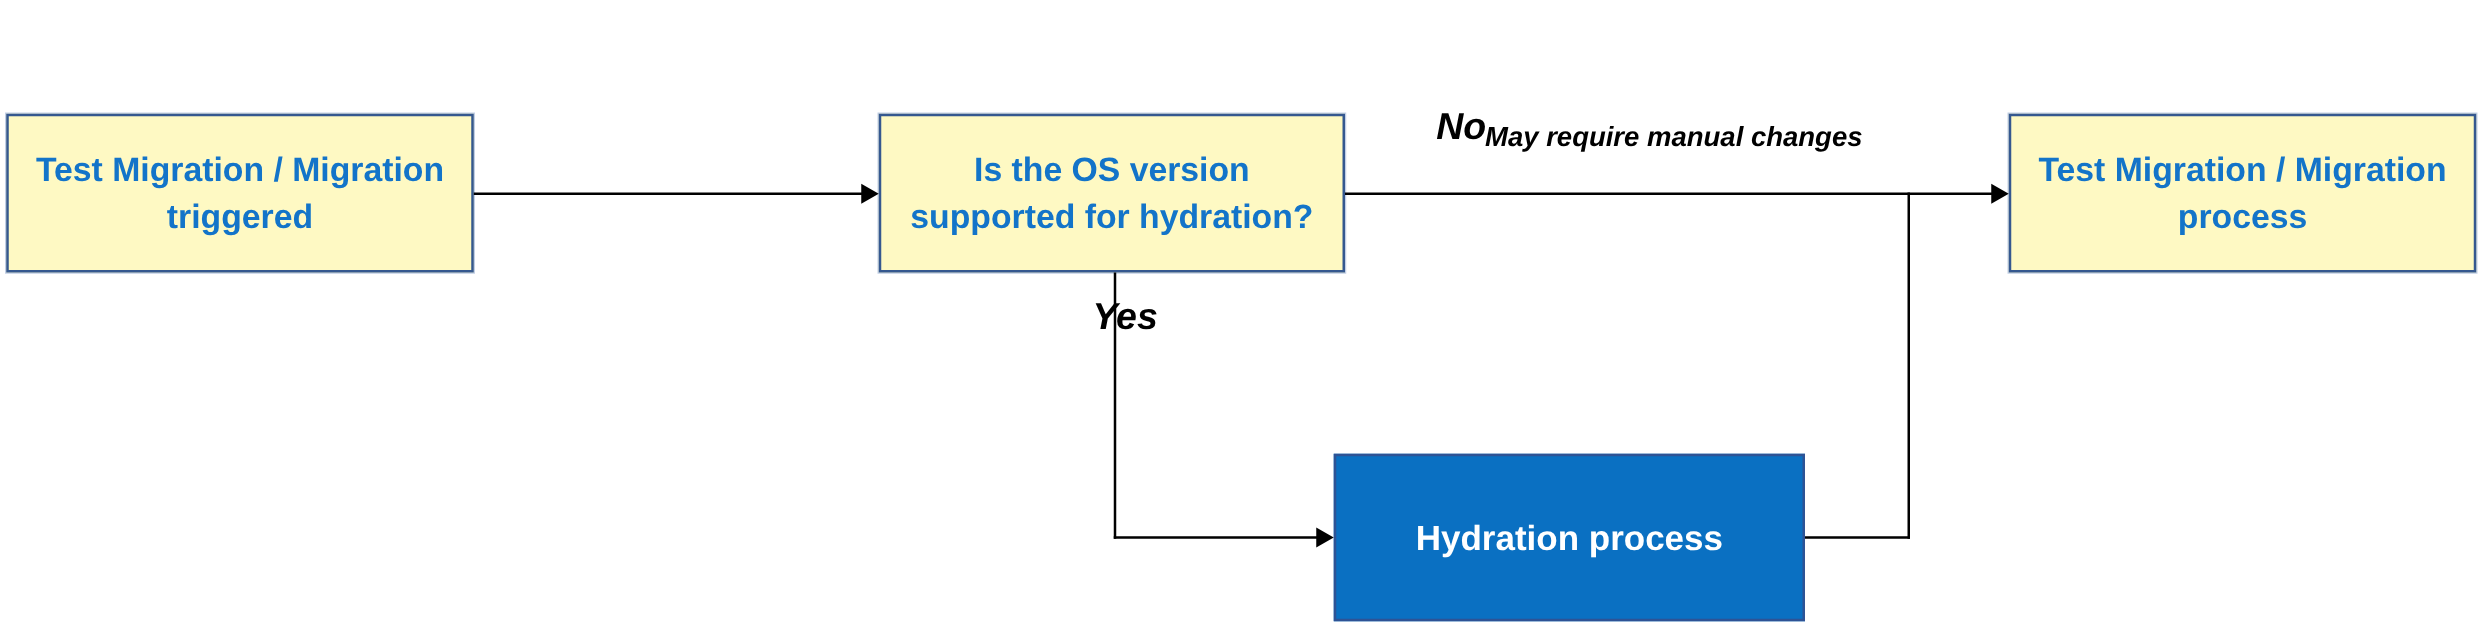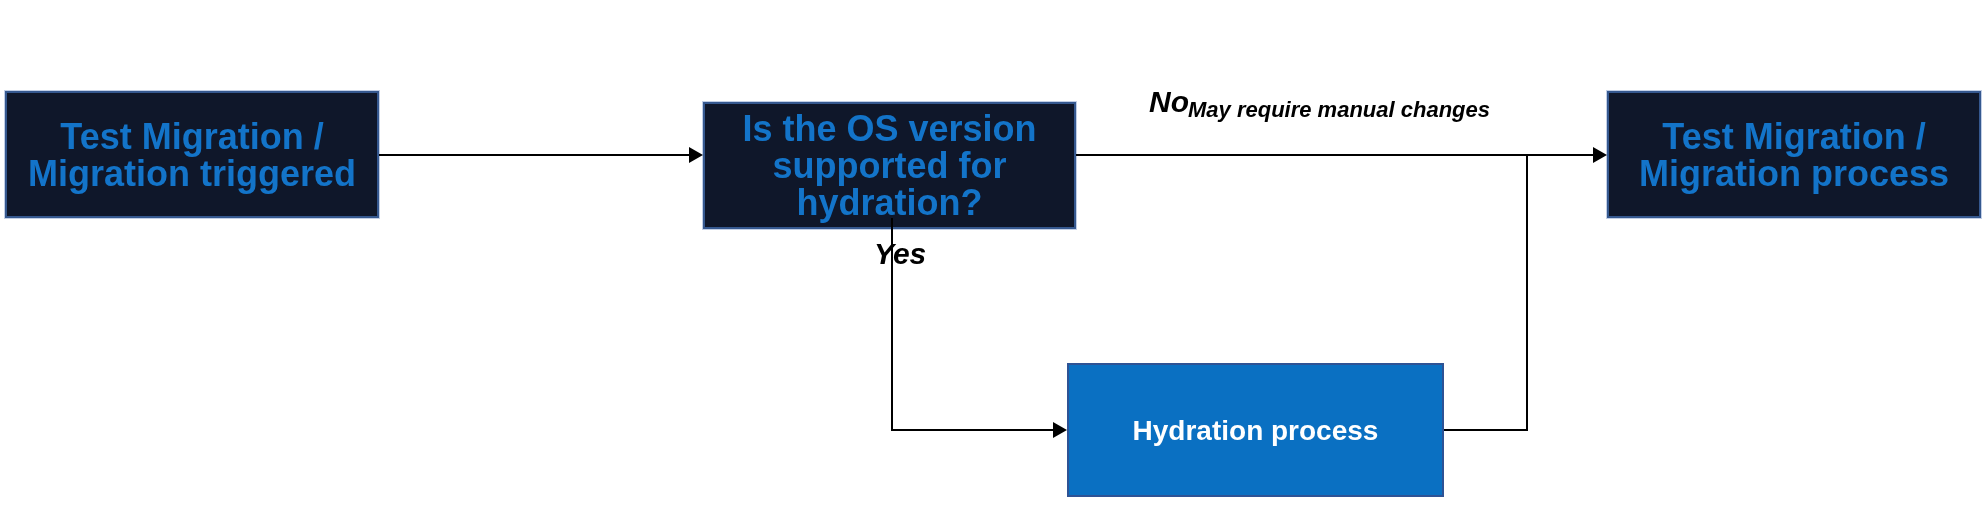--- a/index.html
+++ b/index.html
@@ -18,23 +18,23 @@
   
   .node {
     position: absolute;
     box-sizing: border-box;
     display: flex;
     align-items: center;
     justify-content: center;
     text-align: center;
     border: 2px solid #35588f;
     box-shadow: 0 0 0 1px #c2cfe6;
-    background: #0f172a;
+    background: #fef9c3;
     color: #1374c9;
-    font-size: 36px;
+    font-size: 27px;
     font-weight: bold;
     line-height: 37px;
     padding: 6px 14px;
   }
   .node.filled {
     background: #0a70c2;
     border: 2px solid #2e5395;
     box-shadow: none;
     color: #ffffff;
     font-size: 28px;
@@ -68,21 +68,21 @@
 </style>
 </head>
 <body>
 
 <div class="canvas">
 
   <div class="node" style="left:5px; top:91px; width:374px; height:127px;">
     <span>Test Migration / Migration triggered</span>
   </div>
 
-  <div class="node" style="left:703px; top:102px; width:373px; height:127px;">
+  <div class="node" style="left:703px; top:91px; width:373px; height:127px;">
     <span>Is the OS version supported for hydration?</span>
   </div>
 
   <div class="node" style="left:1607px; top:91px; width:374px; height:127px;">
     <span>Test Migration / Migration process</span>
   </div>
 
   <div class="node filled" style="left:1067px; top:363px; width:377px; height:134px;">
     <span>Hydration process</span>
   </div>

